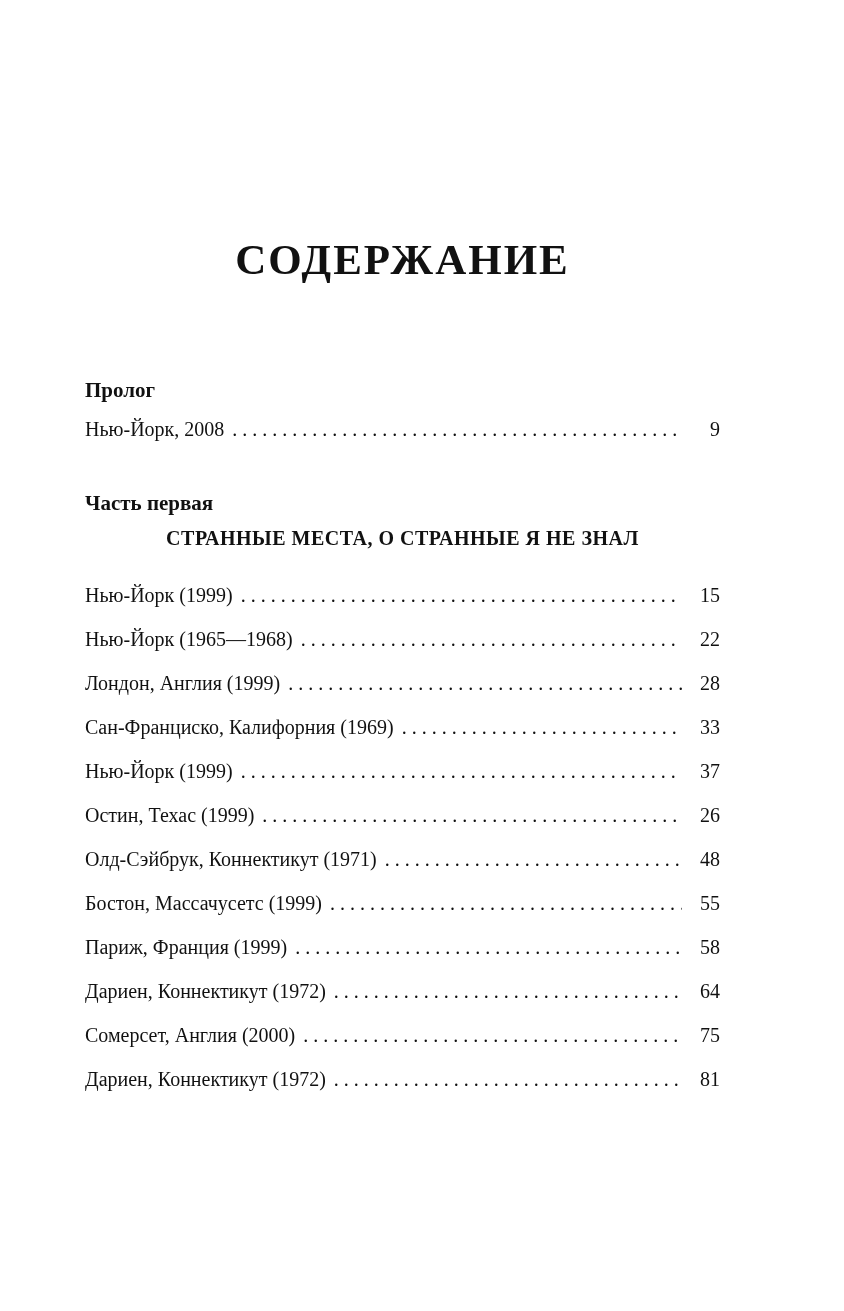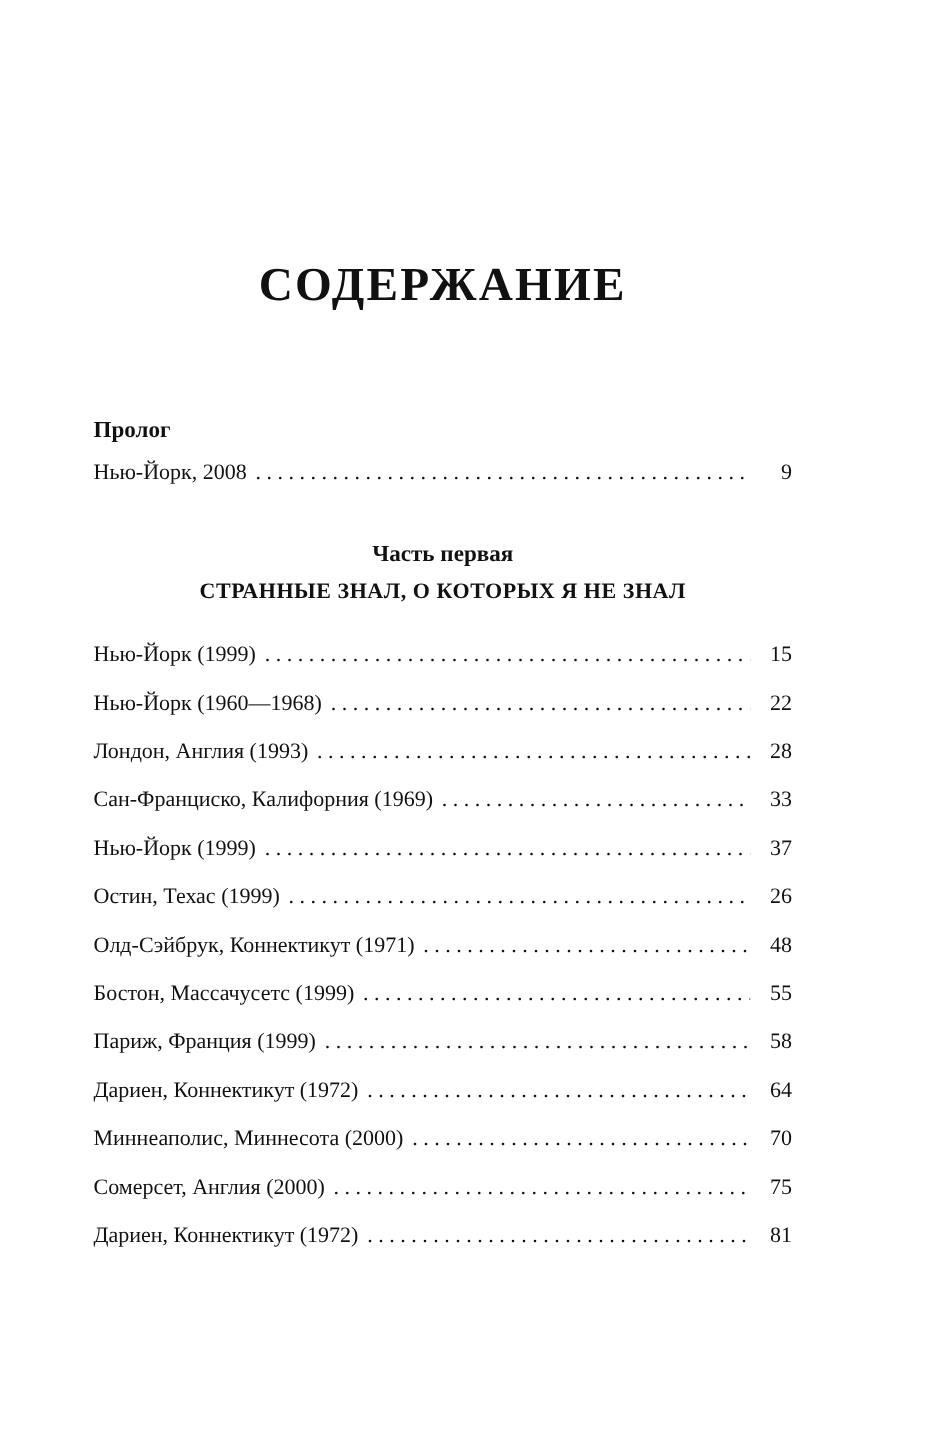--- a/index.html
+++ b/index.html
@@ -57,21 +57,21 @@
     text-align: right;
     white-space: nowrap;
   }
   .toc-heading {
     font-size: 21px;
     font-weight: bold;
     line-height: 1.05;
     margin: 40px 0 18px 0;
   }
   .part-title {
-    text-align: center;
+    text-align: left;
     font-size: 21px;
     font-weight: bold;
     line-height: 1.05;
     margin: 52px 0 0 0;
   }
   .part-subtitle {
     text-align: center;
     font-size: 20px;
     font-weight: bold;
     letter-spacing: 0.5px;
@@ -85,33 +85,33 @@
 <div class="page">
   <h1 class="title">СОДЕРЖАНИЕ</h1>
   <div class="toc-list" id="toc-list">
       <div class="toc-heading">Пролог</div>
       <div class="toc-row">
         <span class="toc-label">Нью-Йорк, 2008</span>
         <span class="toc-leader"></span>
         <span class="toc-page">9</span>
       </div>
       <div class="part-title">Часть первая</div>
-      <div class="part-subtitle">СТРАННЫЕ ЗНАЛ, О КОТОРЫХ Я НЕ ЗНАЛ</div>
+      <div class="part-subtitle">СТРАННЫЕ МЕСТА, О СТРАННЫЕ Я НЕ ЗНАЛ</div>
       <div class="toc-row">
         <span class="toc-label">Нью-Йорк (1999)</span>
         <span class="toc-leader"></span>
         <span class="toc-page">15</span>
       </div>
       <div class="toc-row">
-        <span class="toc-label">Нью-Йорк (1960—1968)</span>
+        <span class="toc-label">Нью-Йорк (1965—1968)</span>
         <span class="toc-leader"></span>
         <span class="toc-page">22</span>
       </div>
       <div class="toc-row">
-        <span class="toc-label">Лондон, Англия (1993)</span>
+        <span class="toc-label">Лондон, Англия (1999)</span>
         <span class="toc-leader"></span>
         <span class="toc-page">28</span>
       </div>
       <div class="toc-row">
         <span class="toc-label">Сан-Франциско, Калифорния (1969)</span>
         <span class="toc-leader"></span>
         <span class="toc-page">33</span>
       </div>
       <div class="toc-row">
         <span class="toc-label">Нью-Йорк (1999)</span>
@@ -137,25 +137,20 @@
         <span class="toc-label">Париж, Франция (1999)</span>
         <span class="toc-leader"></span>
         <span class="toc-page">58</span>
       </div>
       <div class="toc-row">
         <span class="toc-label">Дариен, Коннектикут (1972)</span>
         <span class="toc-leader"></span>
         <span class="toc-page">64</span>
       </div>
       <div class="toc-row">
-        <span class="toc-label">Миннеаполис, Миннесота (2000)</span>
-        <span class="toc-leader"></span>
-        <span class="toc-page">70</span>
-      </div>
-      <div class="toc-row">
         <span class="toc-label">Сомерсет, Англия (2000)</span>
         <span class="toc-leader"></span>
         <span class="toc-page">75</span>
       </div>
       <div class="toc-row">
         <span class="toc-label">Дариен, Коннектикут (1972)</span>
         <span class="toc-leader"></span>
         <span class="toc-page">81</span>
       </div>
     </div>

